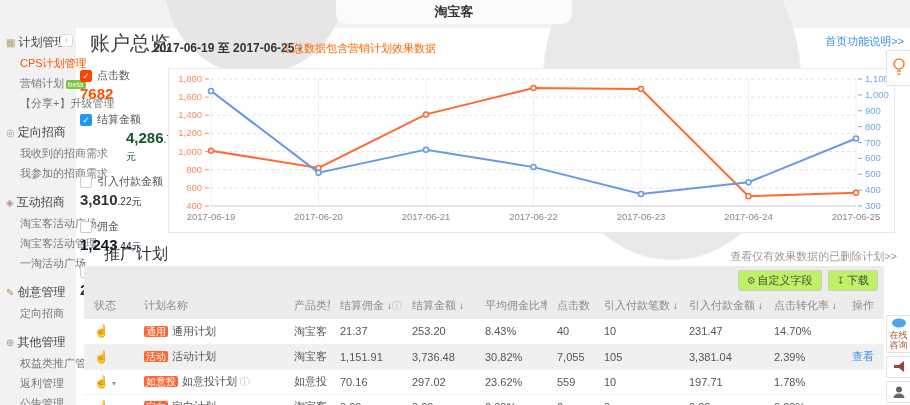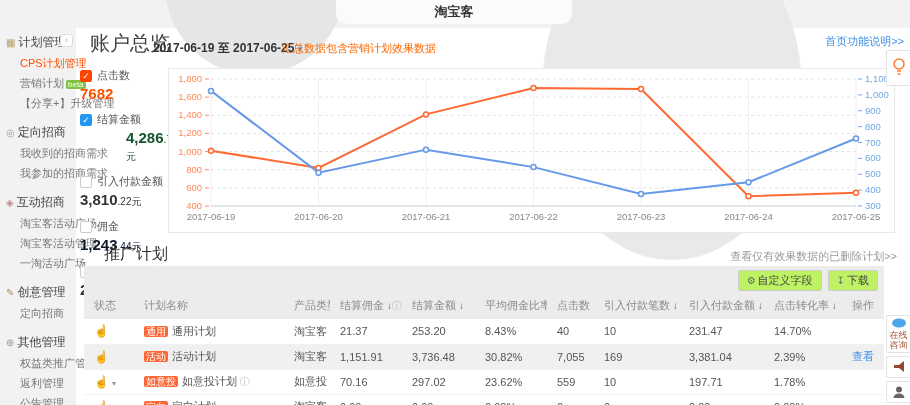--- a/index.html
+++ b/index.html
@@ -300,21 +300,21 @@
           <td></td>
         </tr>
         <tr class="hl">
           <td><span class="status-hand">☝</span></td>
           <td><span class="plan-badge">活动</span><span>活动计划</span></td>
           <td>淘宝客</td>
           <td>1,151.91</td>
           <td>3,736.48</td>
           <td>30.82%</td>
           <td>7,055</td>
-          <td>169</td>
+          <td>105</td>
           <td>3,381.04</td>
           <td>2.39%</td>
           <td><span class="view-link">查看</span></td>
         </tr>
         <tr>
           <td><span class="status-hand">☝</span><span class="status-caret">▾</span></td>
           <td><span class="plan-badge">如意投</span><span>如意投计划</span><span class="info-i"> ⓘ</span></td>
           <td>如意投</td>
           <td>70.16</td>
           <td>297.02</td>

